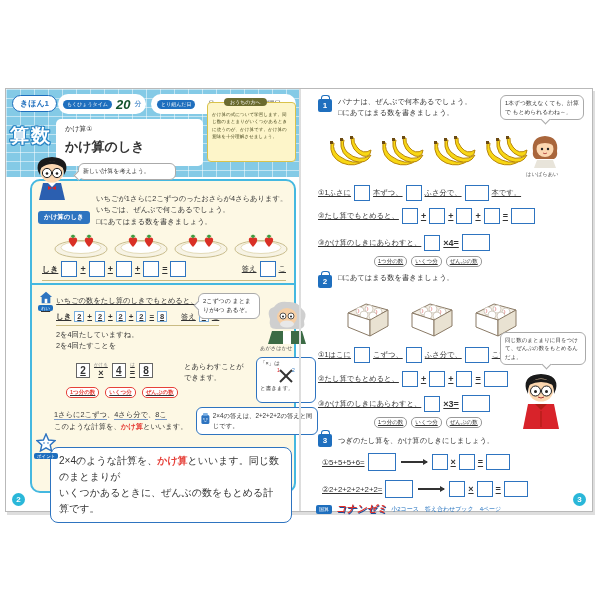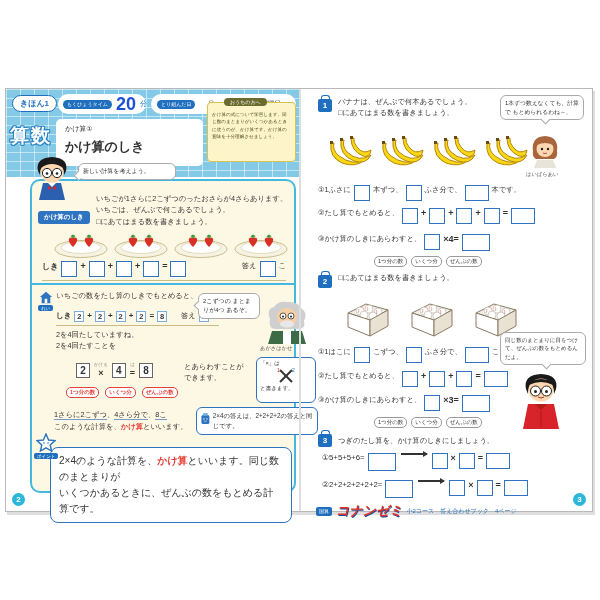--- a/index.html
+++ b/index.html
@@ -20,21 +20,21 @@
            linear-gradient(rgba(255,255,255,.5) 1px, transparent 1px),
            linear-gradient(90deg, rgba(255,255,255,.5) 1px, transparent 1px),
            linear-gradient(90deg, rgba(255,255,255,.5) 1px, transparent 1px);
          background-size:28px 9px, 28px 18px, 28px 18px;
          background-position:0 0, 0 0, 14px 9px; }
   .badge-kihon { position:absolute; left:6px; top:6px; background:#fff; border:1.5px solid #1f6fbe;
                  border-radius:9px; padding:2px 7px; font-size:8px; font-weight:bold; color:#1f6fbe; }
   .time-card { position:absolute; left:52px; top:5px; width:88px; height:20px; background:#fff;
                border-radius:10px; display:flex; align-items:center; gap:4px; padding:0 5px; }
   .pill { background:#1f6fbe; color:#fff; border-radius:7px; font-size:5px; padding:1.5px 4px; white-space:nowrap; }
-  .time-value { font-size:18px; font-weight:bold; color:#1d4ed8; }
+  .time-value { font-size:13px; font-weight:bold; color:#14532d;font-style:italic; }
   .time-unit { font-size:7px; color:#1f6fbe; }
   .date-card { position:absolute; left:145px; top:5px; width:145px; height:20px; background:#fff;
                border-radius:10px; display:flex; align-items:center; padding:0 6px; font-size:7px; }
   .date-card .df { flex:1; text-align:center; color:#444; }
   .subject { position:absolute; left:4px; top:34px; font-size:19px; font-weight:bold; letter-spacing:2px; color:#fff;
              text-shadow:1px 0 #2b86c5,-1px 0 #2b86c5,0 1px #2b86c5,0 -1px #2b86c5,1px 1px #2b86c5,-1px -1px #2b86c5,1px -1px #2b86c5,-1px 1px #2b86c5; }
   .title-card { position:absolute; left:50px; top:30px; width:147px; height:47px; background:#fff;
                 border-radius:5px; padding:5px 9px; }
   .unit-small { font-size:7px; color:#333; }
   .unit-title { font-size:13px; font-weight:bold; margin-top:4px; }
@@ -43,21 +43,21 @@
   .parents-tab { position:absolute; top:-5px; left:16px; background:#6b6b2f; color:#fff; font-size:5px;
                  border-radius:6px; padding:1px 6px; }
   .parents-note { font-size:4.6px; line-height:1.6; color:#4a4a20; }
 
   
   .main-box { position:absolute; left:24px; top:90px; width:266px; height:314px; background:#fdf8e4;
               border:2px solid #45b8e0; border-radius:10px; }
   .sec1 { position:absolute; left:0; right:0; top:0; height:104px; border-bottom:2px solid #45b8e0; }
   .sec2 { position:absolute; left:0; right:0; top:106px; bottom:0; }
 
-  .row { position:absolute; display:flex; align-items:flex-start; gap:3px; font-size:7.3px; white-space:nowrap; }
+  .row { position:absolute; display:flex; align-items:center; gap:3px; font-size:7.3px; white-space:nowrap;text-decoration:underline; }
   .abox { border:1.5px solid #2e74c0; background:#fff; display:inline-block; }
   .b17 { width:16px; height:16px; } .b24 { width:24px; height:16px; } .b28 { width:28px; height:17px; }
   .op { font-weight:bold; font-size:9px; }
   .uline { border-bottom:1px solid #c9bb83; padding-bottom:3px; }
   .dbox { border:1.2px solid #79aede; width:10px; height:11px; display:inline-flex; align-items:center;
           justify-content:center; font-size:7.5px; font-weight:bold; background:#fff; }
   .fbox { border:1.2px solid #666; width:14px; height:15px; display:inline-flex; align-items:center;
           justify-content:center; font-size:10px; font-weight:bold; background:#fff; }
   .opcol { display:inline-flex; flex-direction:column; align-items:center; }
   .ann { font-size:4.5px; color:#888; line-height:1; }
@@ -86,21 +86,21 @@
   .arrow { position:relative; width:26px; height:1.5px; background:#333; display:inline-block; margin:0 2px; }
   .arrow::after { content:""; position:absolute; right:-1px; top:-2.5px; border-left:5px solid #333;
                   border-top:3px solid transparent; border-bottom:3px solid transparent; }
 
   .iconcol { display:flex; flex-direction:column; align-items:center; gap:1px; }
   .banner { background:#1f6fbe; color:#fff; font-size:4.5px; padding:0.5px 3px; border-radius:2px; white-space:nowrap; }
 
   .pright { position:absolute; left:296px; top:0; width:292px; height:424px; }
   .footer { position:absolute; left:14px; top:413px; display:flex; align-items:center; gap:4px; }
   .fbadge { background:#1f6fbe; color:#fff; font-size:5px; padding:1.5px 3px; border-radius:2px; }
-  .flogo { font-size:13px; font-weight:bold; font-style:italic; color:#e0312a;
+  .flogo { font-size:10px; font-weight:bold; font-style:italic; color:#e0312a;
            text-shadow:0.7px 0.7px 0 #1b4e9b; }
   .ftext { font-size:6px; color:#1f6fbe; }
 </style>
 </head>
 <body>
 
 <div class="spread">
 
   <div>
 

